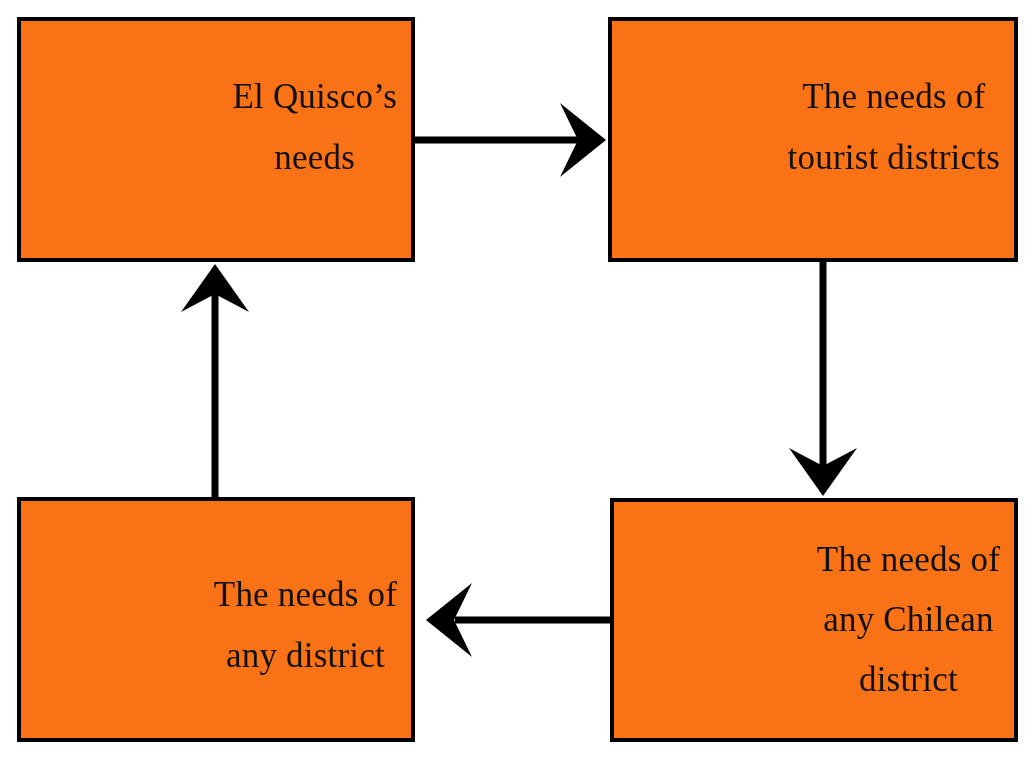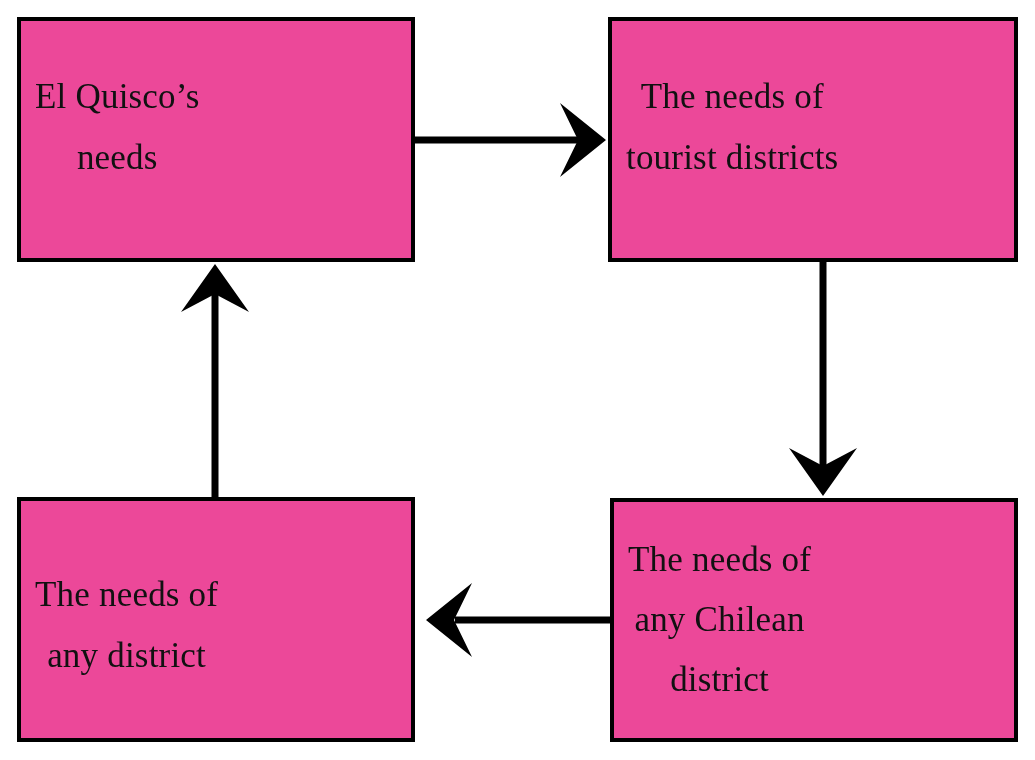--- a/index.html
+++ b/index.html
@@ -19,25 +19,25 @@
   #diagram-svg {
     position: absolute;
     left: 0;
     top: 0;
     width: 1035px;
     height: 760px;
   }
   .node-box {
     position: absolute;
     box-sizing: border-box;
-    background: #ec4899;
+    background: #f97316;
     border: 4px solid #000000;
     display: flex;
     align-items: center;
-    justify-content: flex-start;
+    justify-content: flex-end;
     text-align: center;
   }
   .node-label {
     font-family: "Liberation Serif", "DejaVu Serif", serif;
     font-size: 35px;
     line-height: 1.72;
     color: #111111;
     letter-spacing: 0.2px;
     white-space: pre-line;
     padding: 0 14px;

